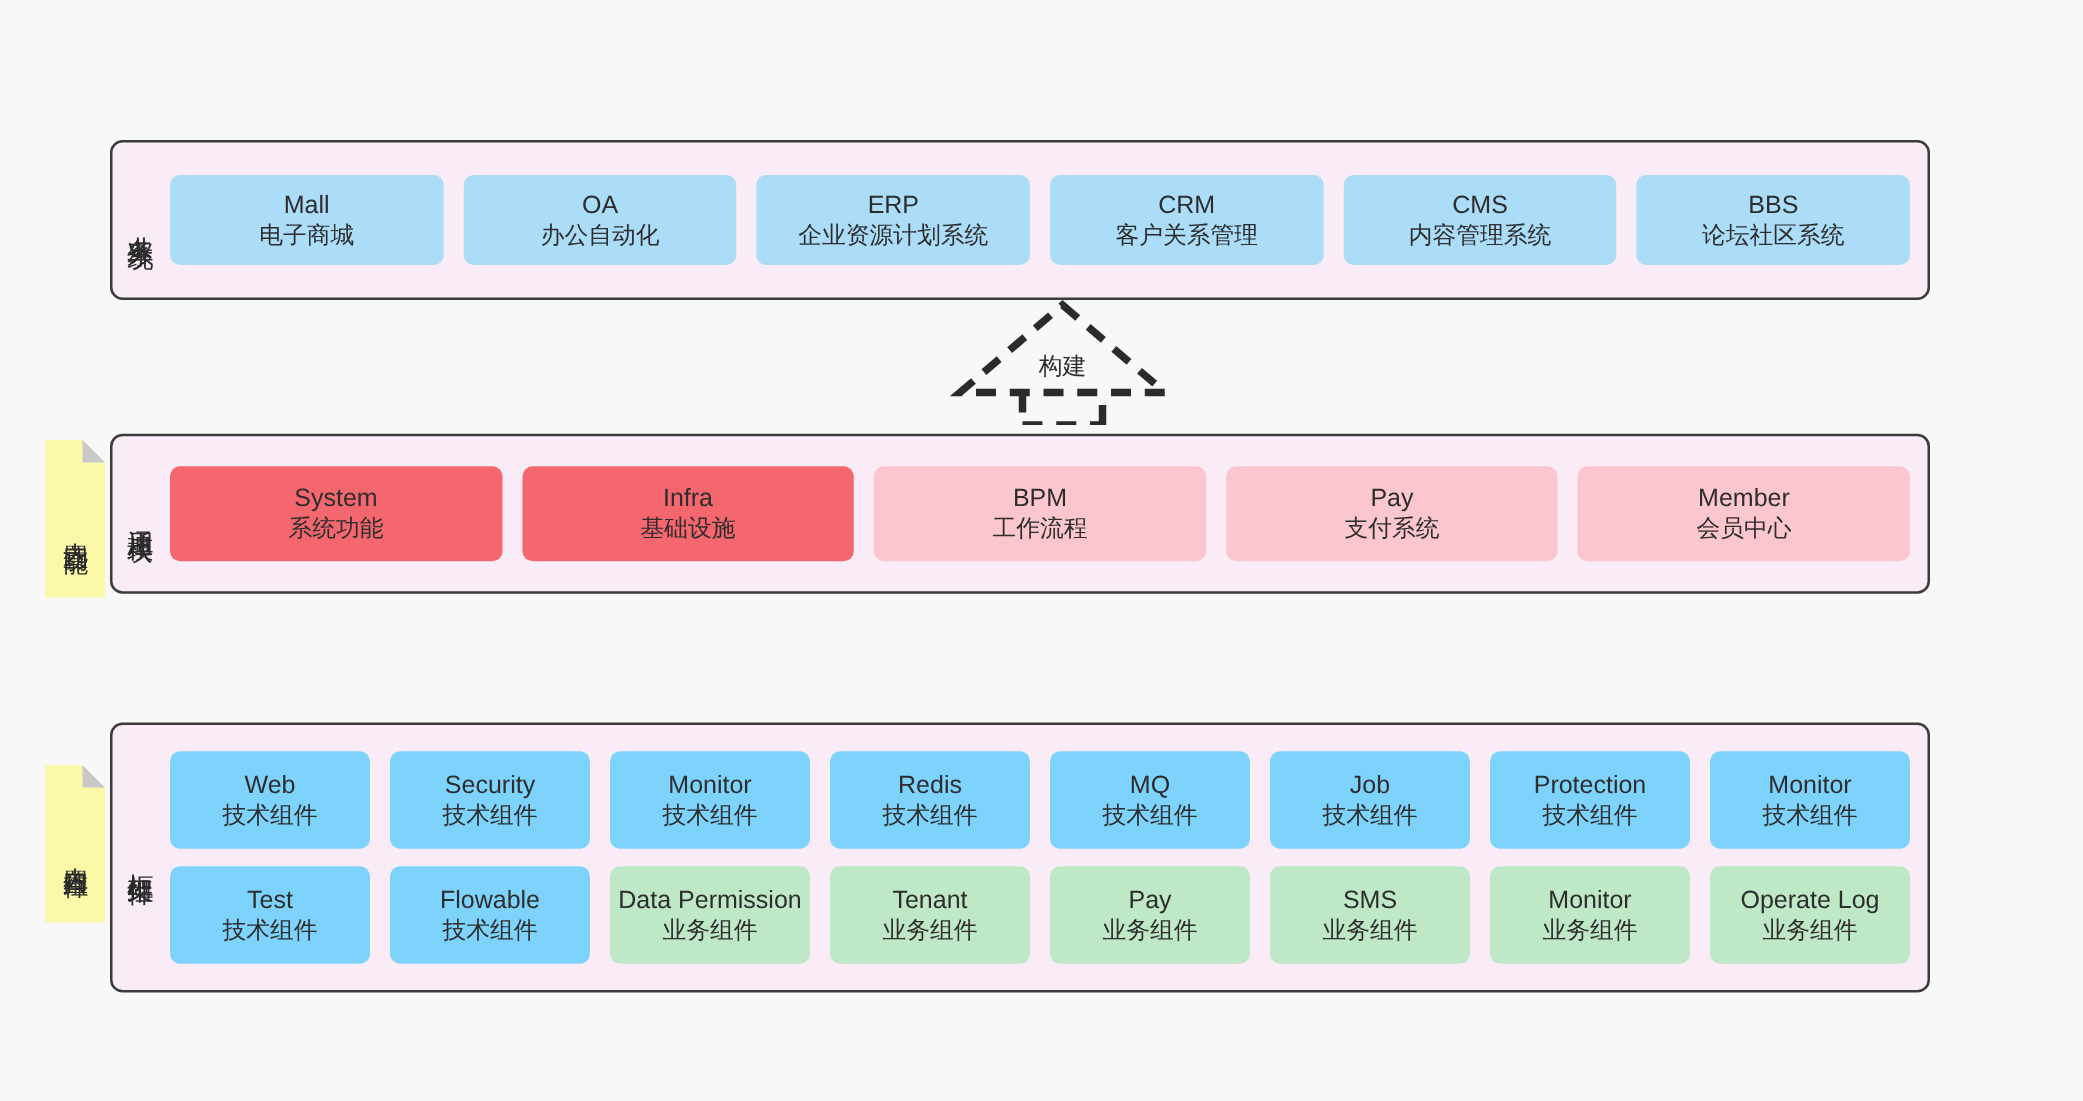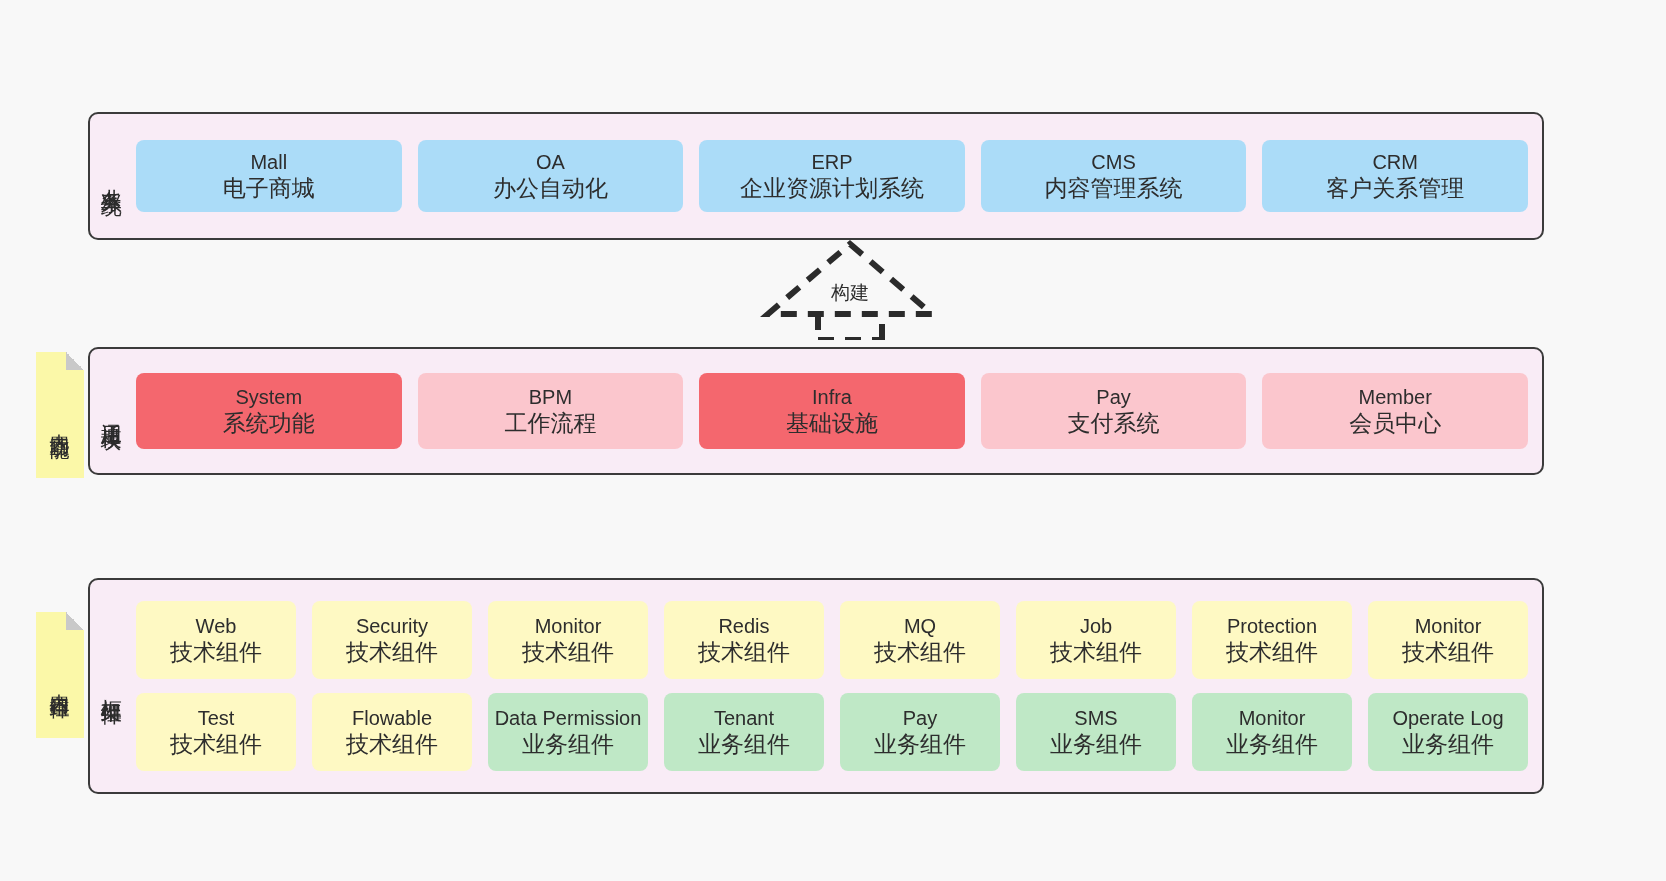--- a/index.html
+++ b/index.html
@@ -67,26 +67,26 @@
     display: flex;
     flex-direction: column;
     align-items: center;
     justify-content: center;
     text-align: center;
     color: #2d2d2d;
     line-height: 1.22;
     padding: 6px 4px;
   }
   .node .t1 { font-size: 20px; }
-  .node .t2 { font-size: 23px; }
+  .node .t2 { font-size: 19px; }
 
   .blue       { background: #abdcf8; }
   .red        { background: #f4676e; }
   .pink       { background: #fbc6cd; }
-  .green      { background: #fef9c3; }
+  .green      { background: #7dd3fc; }
   .lightgreen { background: #bfe8c6; text-align: center; }
 
   
   #layer-business  { left: 88px;  top: 112px; width: 1456px; height: 128px; }
   #layer-modules   { left: 88px;  top: 347px; width: 1456px; height: 128px; }
   #layer-framework { left: 88px;  top: 578px; width: 1456px; height: 216px; }
 
   #layer-business  .row { height: 72px; }
   #layer-modules   .row { height: 76px; }
   #layer-framework .row { height: 78px; }
@@ -152,26 +152,30 @@
         </div>
         <div class="node blue">
           <span class="t1">OA</span>
           <span class="t2">办公自动化</span>
         </div>
         <div class="node blue">
           <span class="t1">ERP</span>
           <span class="t2">企业资源计划系统</span>
         </div>
         <div class="node blue">
+          <span class="t1">CRM</span>
+          <span class="t2">客户关系管理</span>
+        </div>
+        <div class="node blue">
           <span class="t1">CMS</span>
           <span class="t2">内容管理系统</span>
         </div>
         <div class="node blue">
-          <span class="t1">CRM</span>
-          <span class="t2">客户关系管理</span>
+          <span class="t1">BBS</span>
+          <span class="t2">论坛社区系统</span>
         </div>
       </div>
     </div>
   </div>
 
   <div class="arrow" id="arrow-build">
     <svg viewBox="0 0 180 100" xmlns="http://www.w3.org/2000/svg">
 
       <path d="M 90 4 L 172 74 L 8 74 Z" fill="none" stroke="#2b2b2b" stroke-width="6" stroke-dasharray="16 11" stroke-linecap="butt"></path>
 
@@ -185,28 +189,28 @@
   </div>
 
   <div class="layer" id="layer-modules">
     <div class="layer-title">通用模块</div>
     <div class="layer-body">
       <div class="row">
         <div class="node red">
           <span class="t1">System</span>
           <span class="t2">系统功能</span>
         </div>
+        <div class="node red">
+          <span class="t1">Infra</span>
+          <span class="t2">基础设施</span>
+        </div>
         <div class="node pink">
           <span class="t1">BPM</span>
           <span class="t2">工作流程</span>
         </div>
-        <div class="node red">
-          <span class="t1">Infra</span>
-          <span class="t2">基础设施</span>
-        </div>
         <div class="node pink">
           <span class="t1">Pay</span>
           <span class="t2">支付系统</span>
         </div>
         <div class="node pink">
           <span class="t1">Member</span>
           <span class="t2">会员中心</span>
         </div>
       </div>
     </div>

